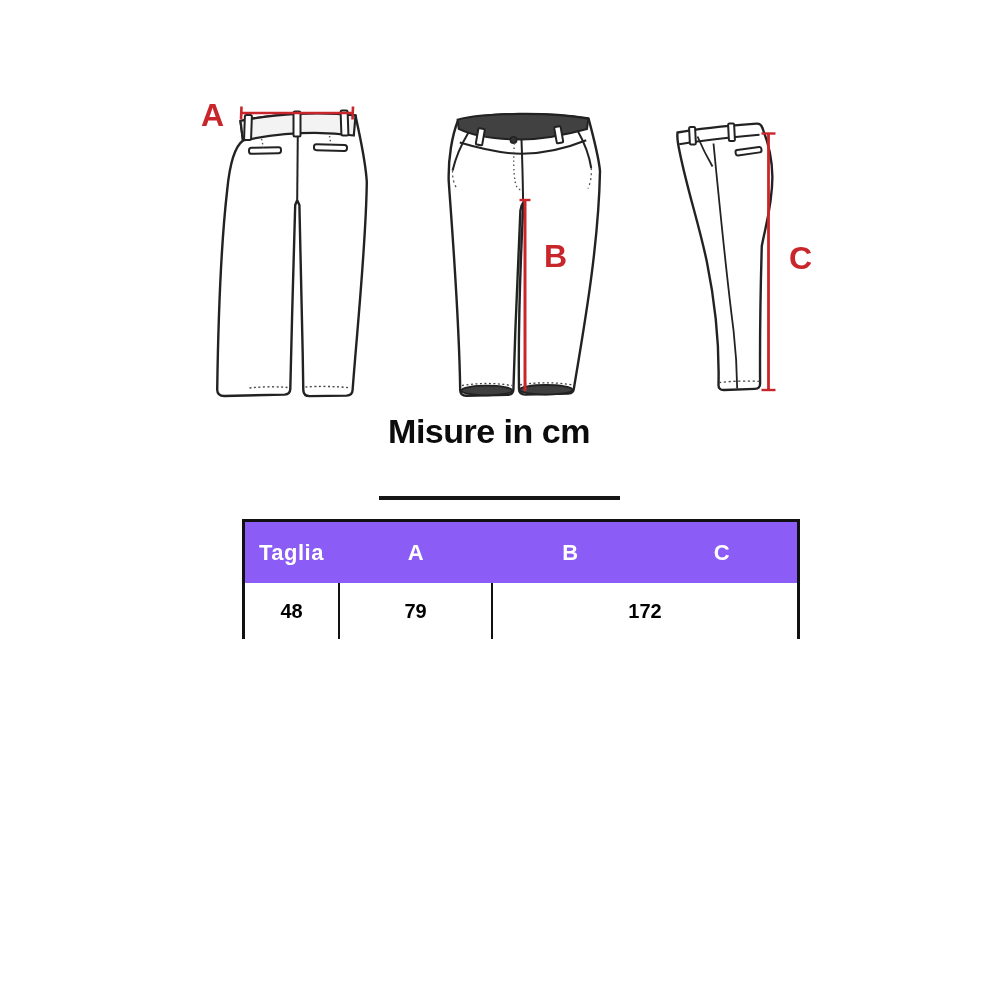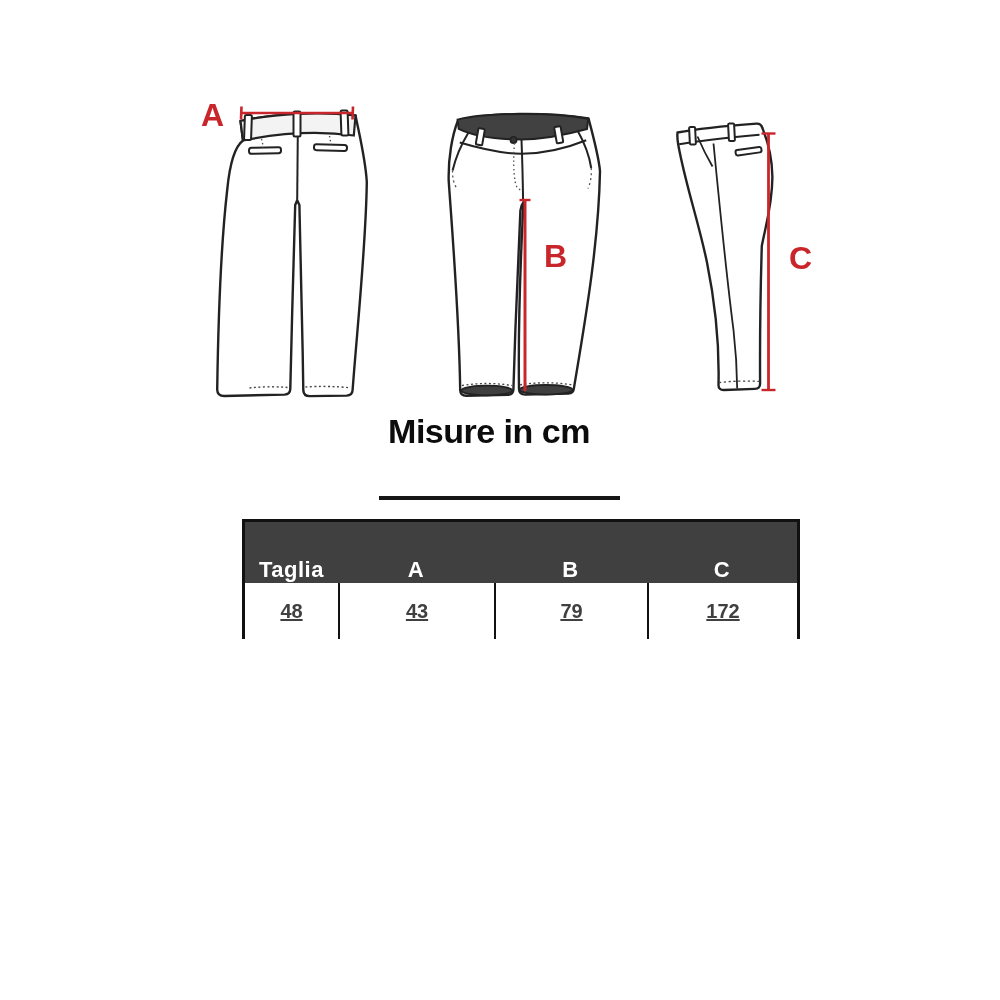--- a/index.html
+++ b/index.html
@@ -20,22 +20,22 @@
     font-size:34px;font-weight:bold;color:#0c0c0c;letter-spacing:-0.5px;
   }
   #title-underline{
     position:absolute;left:379px;top:496px;width:241px;height:3.5px;background:#161616;
   }
   #size-table{
     position:absolute;left:242px;top:519px;width:558px;height:120px;
     box-sizing:border-box;border:3px solid #111111;background:#ffffff;
   }
   .t-row{display:flex;width:100%;box-sizing:border-box;}
-  .t-head{height:61px;background:#404040;color:#ffffff;align-items:flex-end;}
-  .t-body{height:56px;background:#ffffff;color:#404040;text-decoration:underline;}
+  .t-head{height:61px;background:#8b5cf6;color:#ffffff;}
+  .t-body{height:56px;background:#ffffff;color:#000000;}
   .t-cell{
     display:flex;align-items:center;justify-content:center;
     box-sizing:border-box;font-weight:bold;
   }
   .t-head .t-cell{font-size:22px;letter-spacing:0.5px;}
   .t-body .t-cell{font-size:20px;}
   .t-body .t-cell + .t-cell{border-left:2px solid #111111;}
   .c0{width:93px;}.c1{width:156px;}.c2{width:153px;}.c3{width:150px;flex:1;}
 </style>
 </head>
@@ -151,19 +151,18 @@
 
   <div id="size-table">
     <div class="t-row t-head">
       <div class="t-cell c0">Taglia</div>
       <div class="t-cell c1">A</div>
       <div class="t-cell c2">B</div>
       <div class="t-cell c3">C</div>
     </div>
     <div class="t-row t-body">
       <div class="t-cell c0">48</div>
-      <div class="t-cell c1">43</div>
       <div class="t-cell c2">79</div>
       <div class="t-cell c3">172</div>
     </div>
   </div>
 
 </div>
 
 </body></html>

